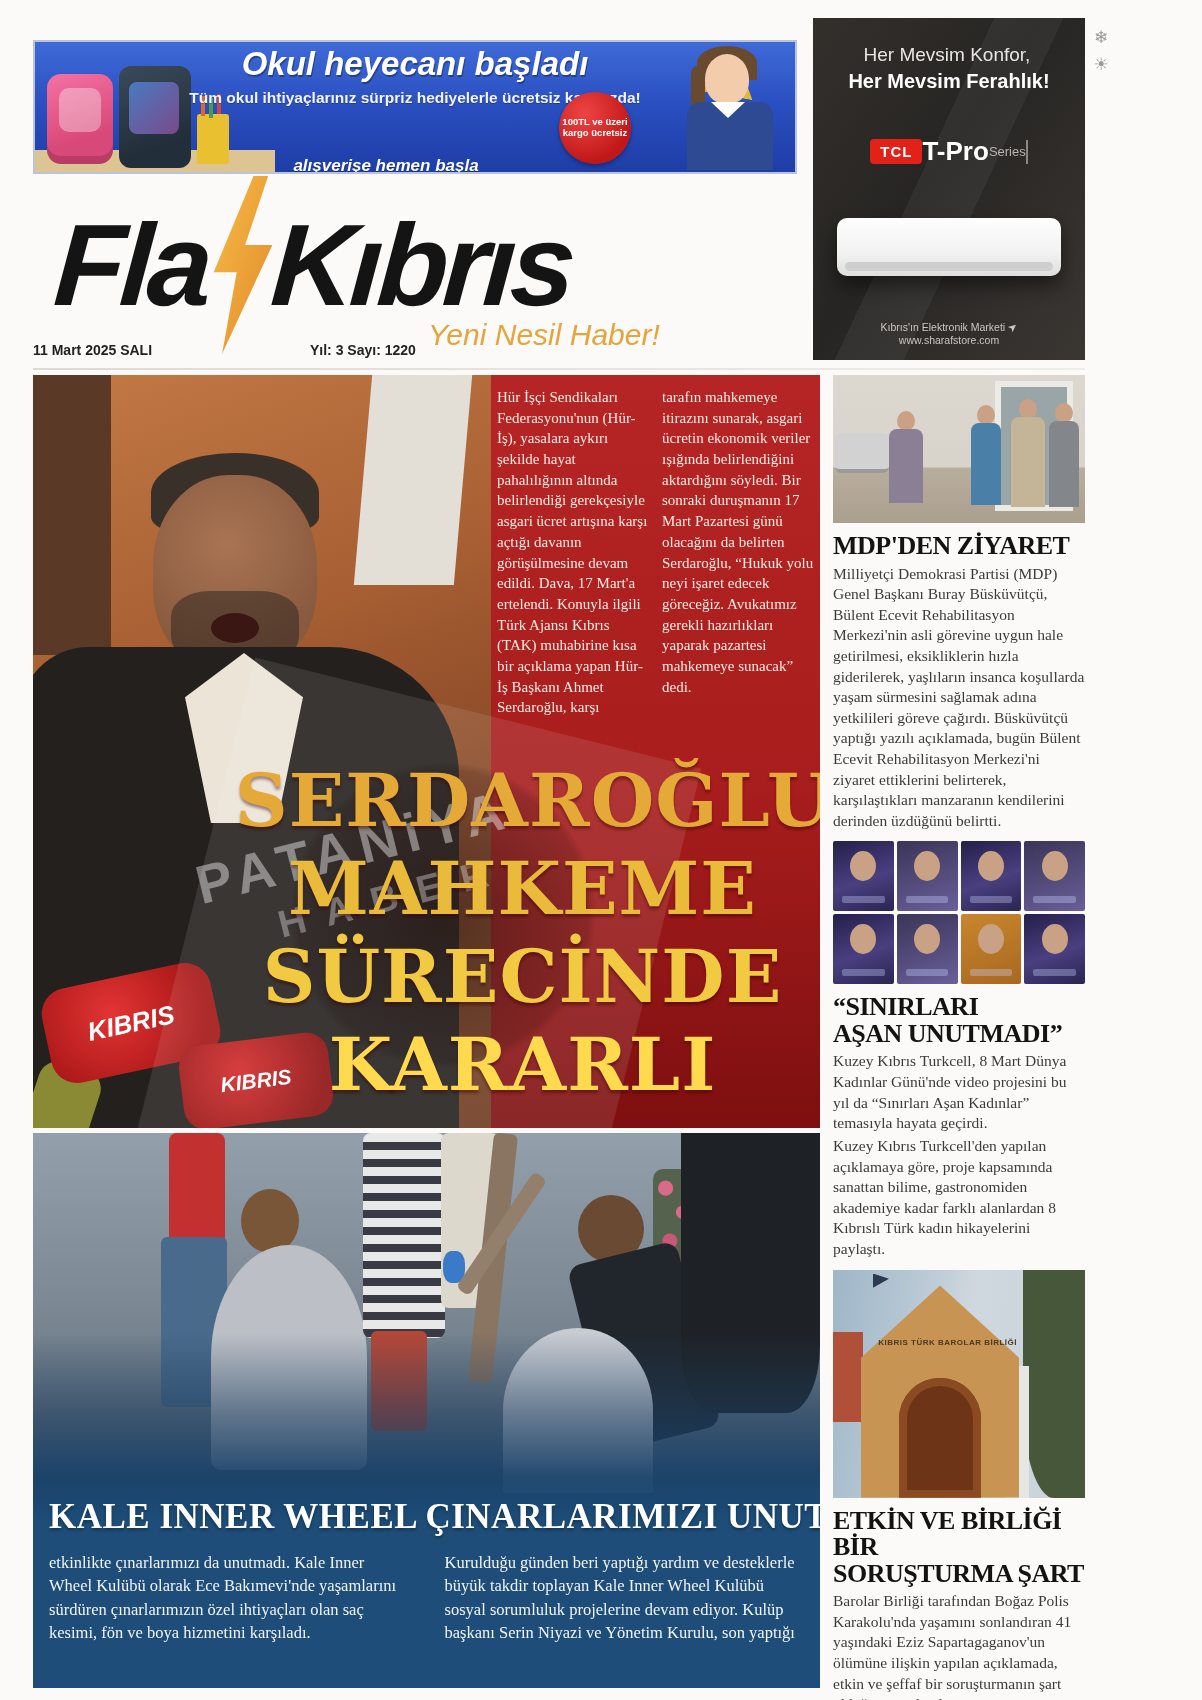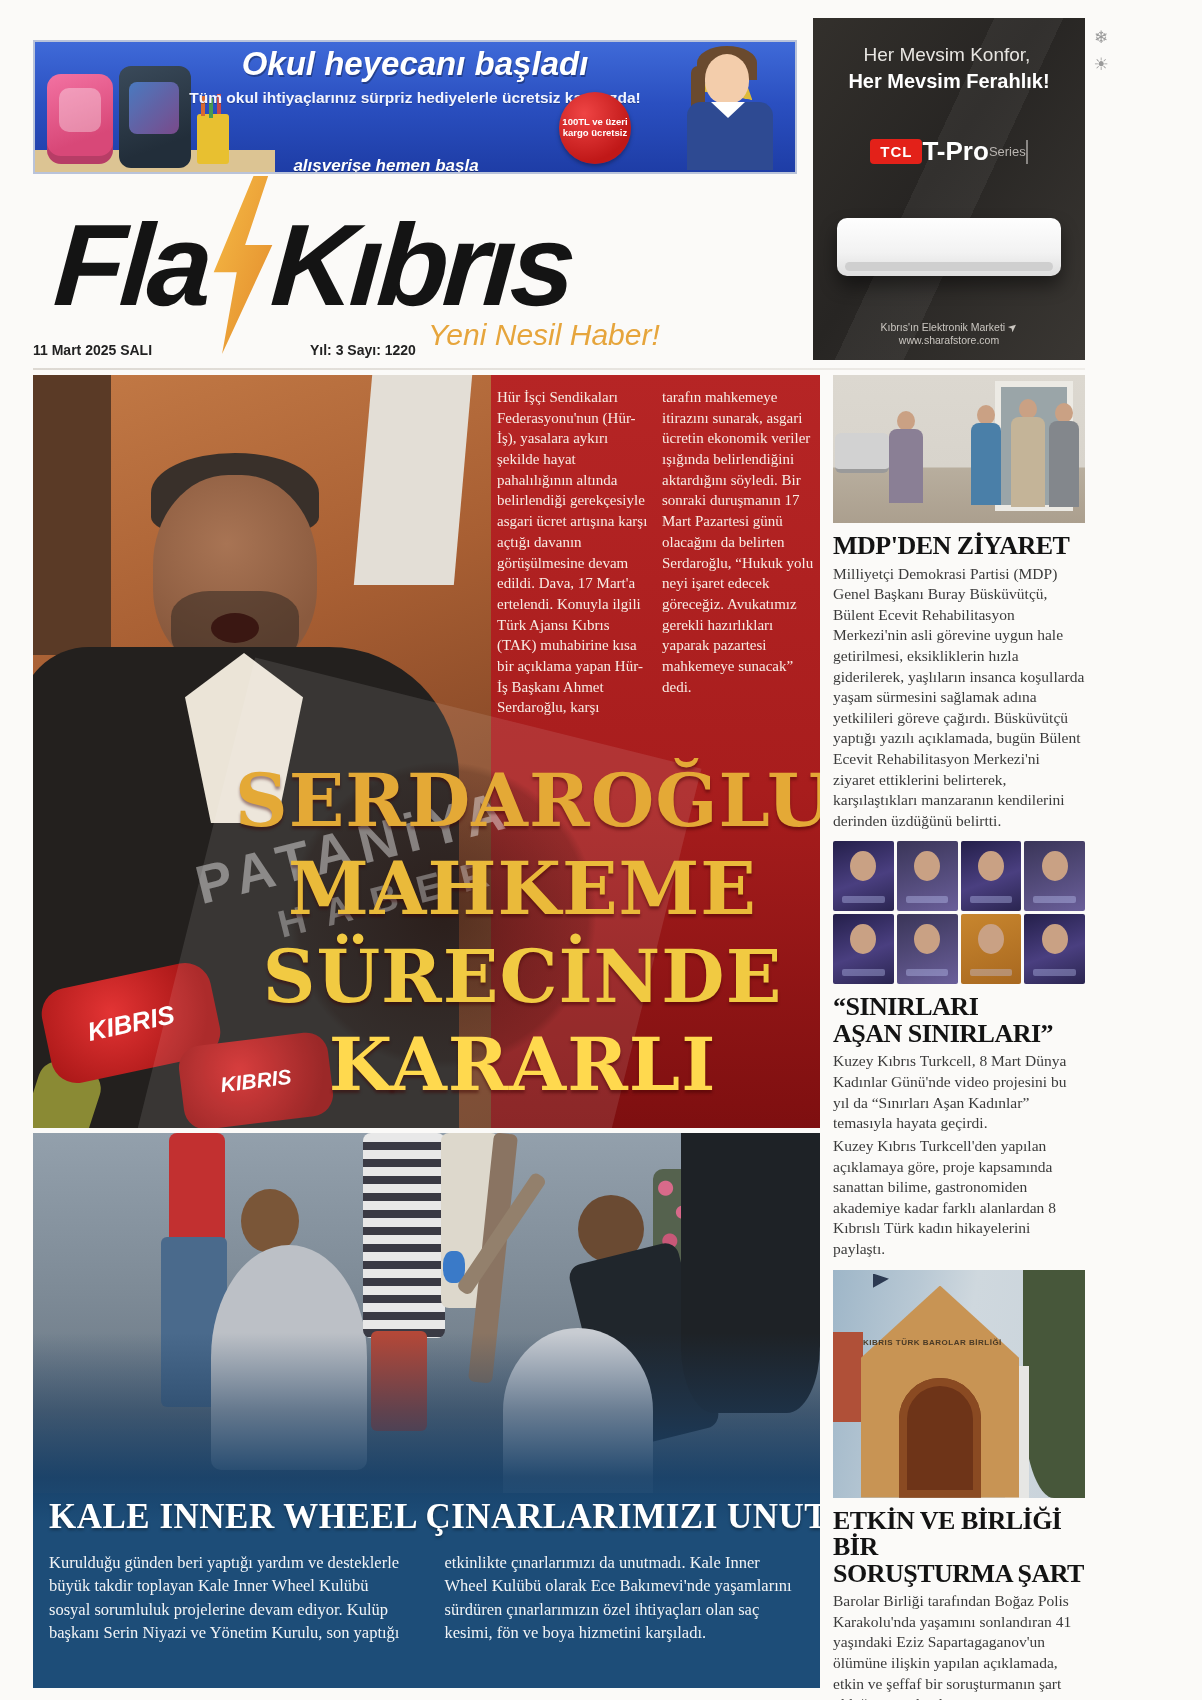--- a/index.html
+++ b/index.html
@@ -130,21 +130,21 @@
   .tile::before{content:"";position:absolute;left:50%;top:10px;width:26px;height:30px;margin-left:-13px;border-radius:50%;background:#c9a184;}
   .tile::after{content:"";position:absolute;left:15%;bottom:8px;width:70%;height:7px;border-radius:2px;background:rgba(200,210,255,.35);}
   .tile.t-orange{background:linear-gradient(160deg,#c8862e,#a86820);}
   .tile.t-light{background:linear-gradient(160deg,#3a3558,#6a5f9a);}
 
   .ph-bar{height:228px;background:linear-gradient(100deg,#9eb6c8 0%,#b8c8d4 30%,#cfd8de 50%,#c8d2da 100%);margin-bottom:2px;}
   .facade{position:absolute;left:28px;top:16px;width:158px;height:212px;background:#c89454;
           clip-path:polygon(0 100%,0 34%,50% 0,100% 34%,100% 100%);}
   .facade::after{content:"";position:absolute;left:38px;bottom:0;width:82px;height:120px;border-radius:41px 41px 0 0;
           background:#6e3418;box-shadow:inset 0 0 0 8px #8a4a22;}
-  .bar-sign{position:absolute;left:30px;top:68px;width:154px;text-align:left;
+  .bar-sign{position:absolute;left:30px;top:68px;width:154px;text-align:right;
             font:bold 8px/1.3 "Liberation Sans",sans-serif;color:#4a3a26;letter-spacing:.5px;}
   .bar-tree{position:absolute;right:-12px;top:0;width:74px;height:100%;background:#47573a;border-radius:0 0 0 42%;}
   .bar-pillar{position:absolute;right:56px;bottom:0;width:24px;height:132px;background:#e6e6e4;}
   .bar-flag{position:absolute;left:40px;top:4px;width:16px;height:26px;background:#2c3a52;clip-path:polygon(0 0,100% 20%,0 55%,0 100%,0 0);}
   .bar-brick{position:absolute;left:0;top:62px;width:30px;height:90px;background:#b05038;}
 
   
   .kale{left:33px;top:1133px;width:787px;height:555px;background:#1d4d78;overflow:hidden;}
   .kale-photo{position:absolute;left:0;top:0;width:100%;height:360px;
               background:linear-gradient(180deg,#93a0ac 0%,#7d8a96 45%,#5c6a78 100%);}
@@ -307,21 +307,21 @@
       <div class="tile t-light"></div>
       <div class="tile"></div>
       <div class="tile t-light"></div>
       <div class="tile"></div>
       <div class="tile t-light"></div>
       <div class="tile t-orange"></div>
       <div class="tile"></div>
     </div>
     <h2 class="sb-h">
       <span style="display:block">“SINIRLARI</span>
-      <span style="display:block">AŞAN SINIRLARI”</span>
+      <span style="display:block">AŞAN UNUTMADI”</span>
     </h2>
     <p class="sb-p" style="margin-bottom:2px;">Kuzey Kıbrıs Turkcell,  8 Mart Dünya Kadınlar Günü'nde video projesini bu yıl da “Sınırları Aşan Kadınlar” temasıyla hayata geçirdi.</p>
     <p class="sb-p">Kuzey Kıbrıs Turkcell'den yapılan açıklamaya göre, proje kapsamında sanattan bilime, gastronomiden akademiye kadar farklı alanlardan 8 Kıbrıslı Türk kadın hikayelerini paylaştı.</p>
 
     <div class="ph ph-bar">
       <div class="bar-brick"></div>
       <div class="bar-tree"></div>
       <div class="bar-pillar"></div>
       <div class="facade"></div>
       <div class="bar-flag"></div>
@@ -347,18 +347,18 @@
       <div class="kp kp-tree"></div>
       <div class="kp kp-flower"></div>
       <div class="kp kp-pony"></div>
       <div class="kp kp-lean"></div>
       <div class="kp kp-dark"></div>
       <div class="kp kp-cape2"></div>
     </div>
     <div class="kale-fade"></div>
     <div class="kale-h">KALE INNER WHEEL ÇINARLARIMIZI UNUTMADI</div>
     <div class="kale-cols">
+      <div class="col">etkinlikte çınarlarımızı da unutmadı. Kale Inner Wheel Kulübü olarak Ece Bakımevi'nde yaşamlarını sürdüren çınarlarımızın özel ihtiyaçları olan saç kesimi, fön ve boya hizmetini karşıladı.</div>
       <div class="col">Kurulduğu günden beri yaptığı yardım ve desteklerle büyük takdir toplayan Kale Inner Wheel Kulübü sosyal sorumluluk projelerine devam ediyor. Kulüp başkanı Serin Niyazi ve Yönetim Kurulu, son yaptığı</div>
-      <div class="col">etkinlikte çınarlarımızı da unutmadı. Kale Inner Wheel Kulübü olarak Ece Bakımevi'nde yaşamlarını sürdüren çınarlarımızın özel ihtiyaçları olan saç kesimi, fön ve boya hizmetini karşıladı.</div>
     </div>
   </div>
 
 </div>
 
 </body></html>

